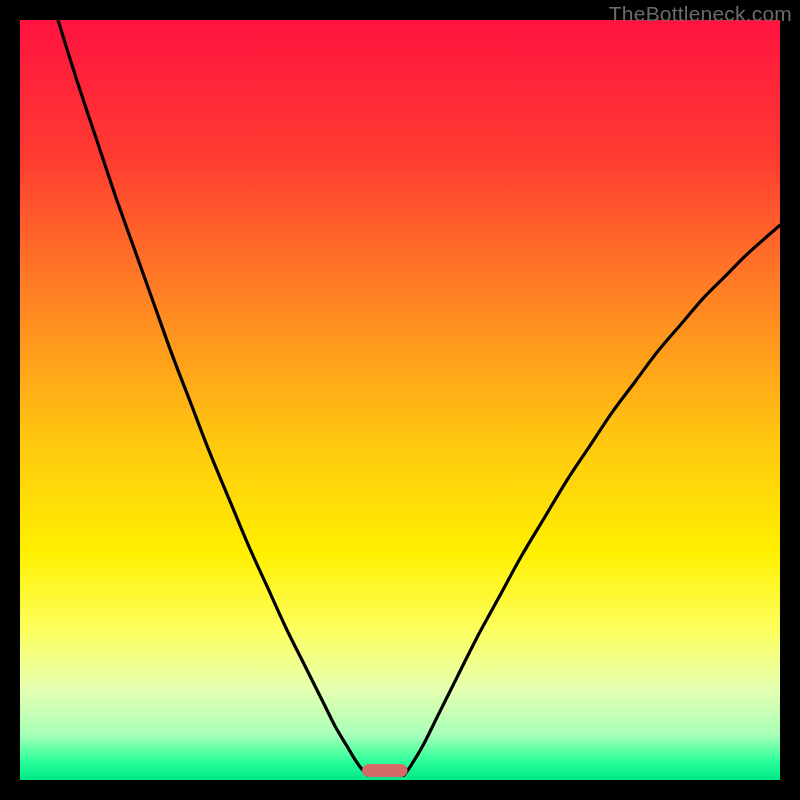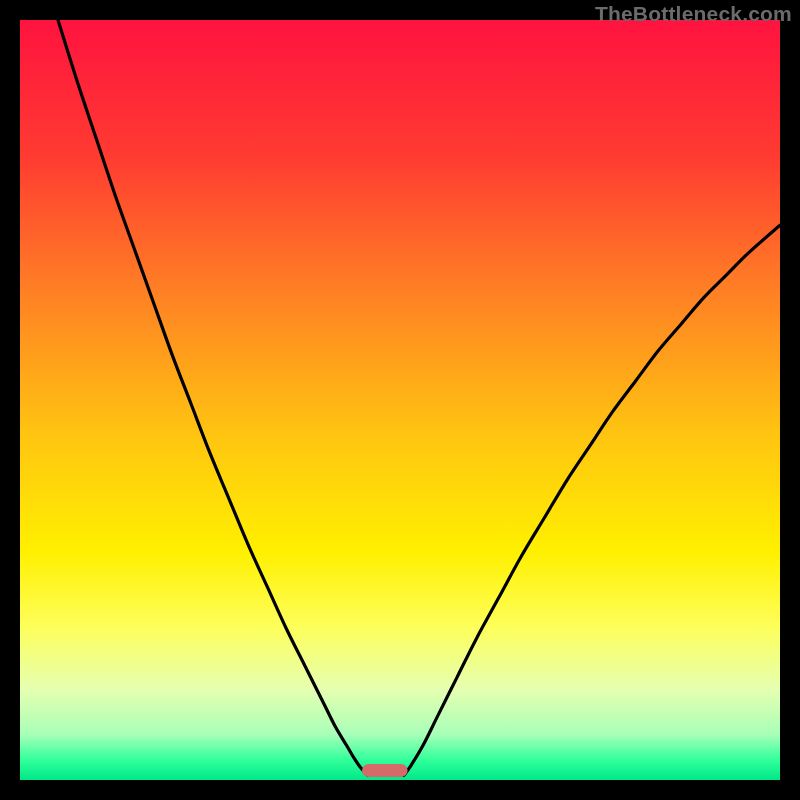--- a/index.html
+++ b/index.html
@@ -25,21 +25,21 @@
     top: 0;
     width: 760px;
     height: 760px;
   }
   .watermark {
     position: absolute;
     top: 2px;
     right: 8px;
     color: #6b6b6b;
     font-size: 21px;
-    font-weight: 700;
+    font-weight: 400;
     letter-spacing: 0.2px;
     user-select: none;
   }
   svg { display: block; }
 </style>
 </head>
 <body>
 
 <div class="frame">
   <svg class="plot-area" viewBox="0 0 760 760" width="760" height="760" preserveAspectRatio="none">

